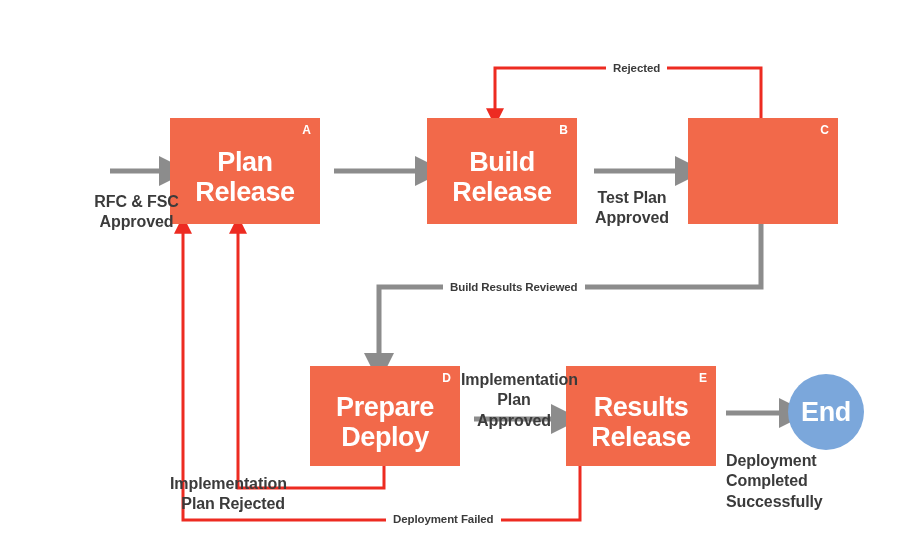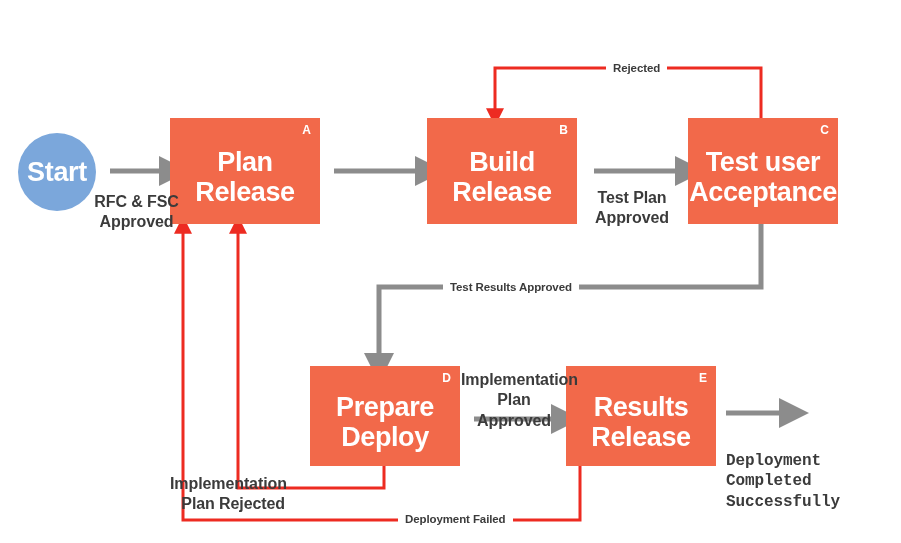--- a/index.html
+++ b/index.html
@@ -136,71 +136,69 @@
 
     <g>
       <path d="M384,466 L384,488 L238,488 L238,232" fill="none" stroke="#ed2b21" stroke-width="3" marker-end="url(#redHead)"></path>
     </g>
 
     <g>
       <path d="M580,466 L580,520 L183,520 L183,232" fill="none" stroke="#ed2b21" stroke-width="3" marker-end="url(#redHead)"></path>
     </g>
   </svg>
 
-  <div class="terminal" style="left:18px; top:133px; width:78px; height:78px;">
-    <span>Start</span>
-  </div>
 
   <div class="process" style="left:170px; top:118px; width:150px; height:106px;">
     <span class="pcode">A</span>
     <span class="ptext">Plan
 Release</span>
   </div>
 
   <div class="process" style="left:427px; top:118px; width:150px; height:106px;">
     <span class="pcode">B</span>
     <span class="ptext">Build
 Release</span>
   </div>
 
   <div class="process" style="left:688px; top:118px; width:150px; height:106px;">
     <span class="pcode">C</span>
-    <span class="ptext">Test user
-Acceptance</span>
   </div>
 
   <div class="process" style="left:310px; top:366px; width:150px; height:100px;">
     <span class="pcode">D</span>
     <span class="ptext">Prepare
 Deploy</span>
   </div>
 
   <div class="process" style="left:566px; top:366px; width:150px; height:100px;">
     <span class="pcode">E</span>
     <span class="ptext">Results
 Release</span>
   </div>
 
+  <div class="terminal" style="left:788px; top:374px; width:76px; height:76px;">
+    <span>End</span>
+  </div>
 
   <div class="elabel center" style="left:84px; top:192px; width:105px;">RFC &amp; FSC
 Approved</div>
 
 
   <div class="elabel center" style="left:592px; top:188px; width:80px;">Test Plan
 Approved</div>
 
   <div class="lbl-chip" style="left:606px; top:62px;">Rejected</div>
 
-  <div class="lbl-chip" style="left:443px; top:281px;">Test Results Approved</div>
+  <div class="lbl-chip" style="left:443px; top:281px;">Build Results Reviewed</div>
 
   <div class="elabel center" style="left:461px; top:370px; width:106px;">Implementation
 Plan Approved</div>
 
   <div class="elabel right" style="left:170px; top:474px; width:115px;">Implementation
 Plan Rejected</div>
 
-  <div class="lbl-chip" style="left:398px; top:513px;">Deployment Failed</div>
-
-  <div class="elabel left" style="left:726px; top:451px; width:110px;font-family:Liberation Mono, monospace;">Deployment
+  <div class="lbl-chip" style="left:386px; top:513px;">Deployment Failed</div>
+
+  <div class="elabel left" style="left:726px; top:451px; width:110px;">Deployment
 Completed
 Successfully</div>
 
 </div>
 
 </body></html>

